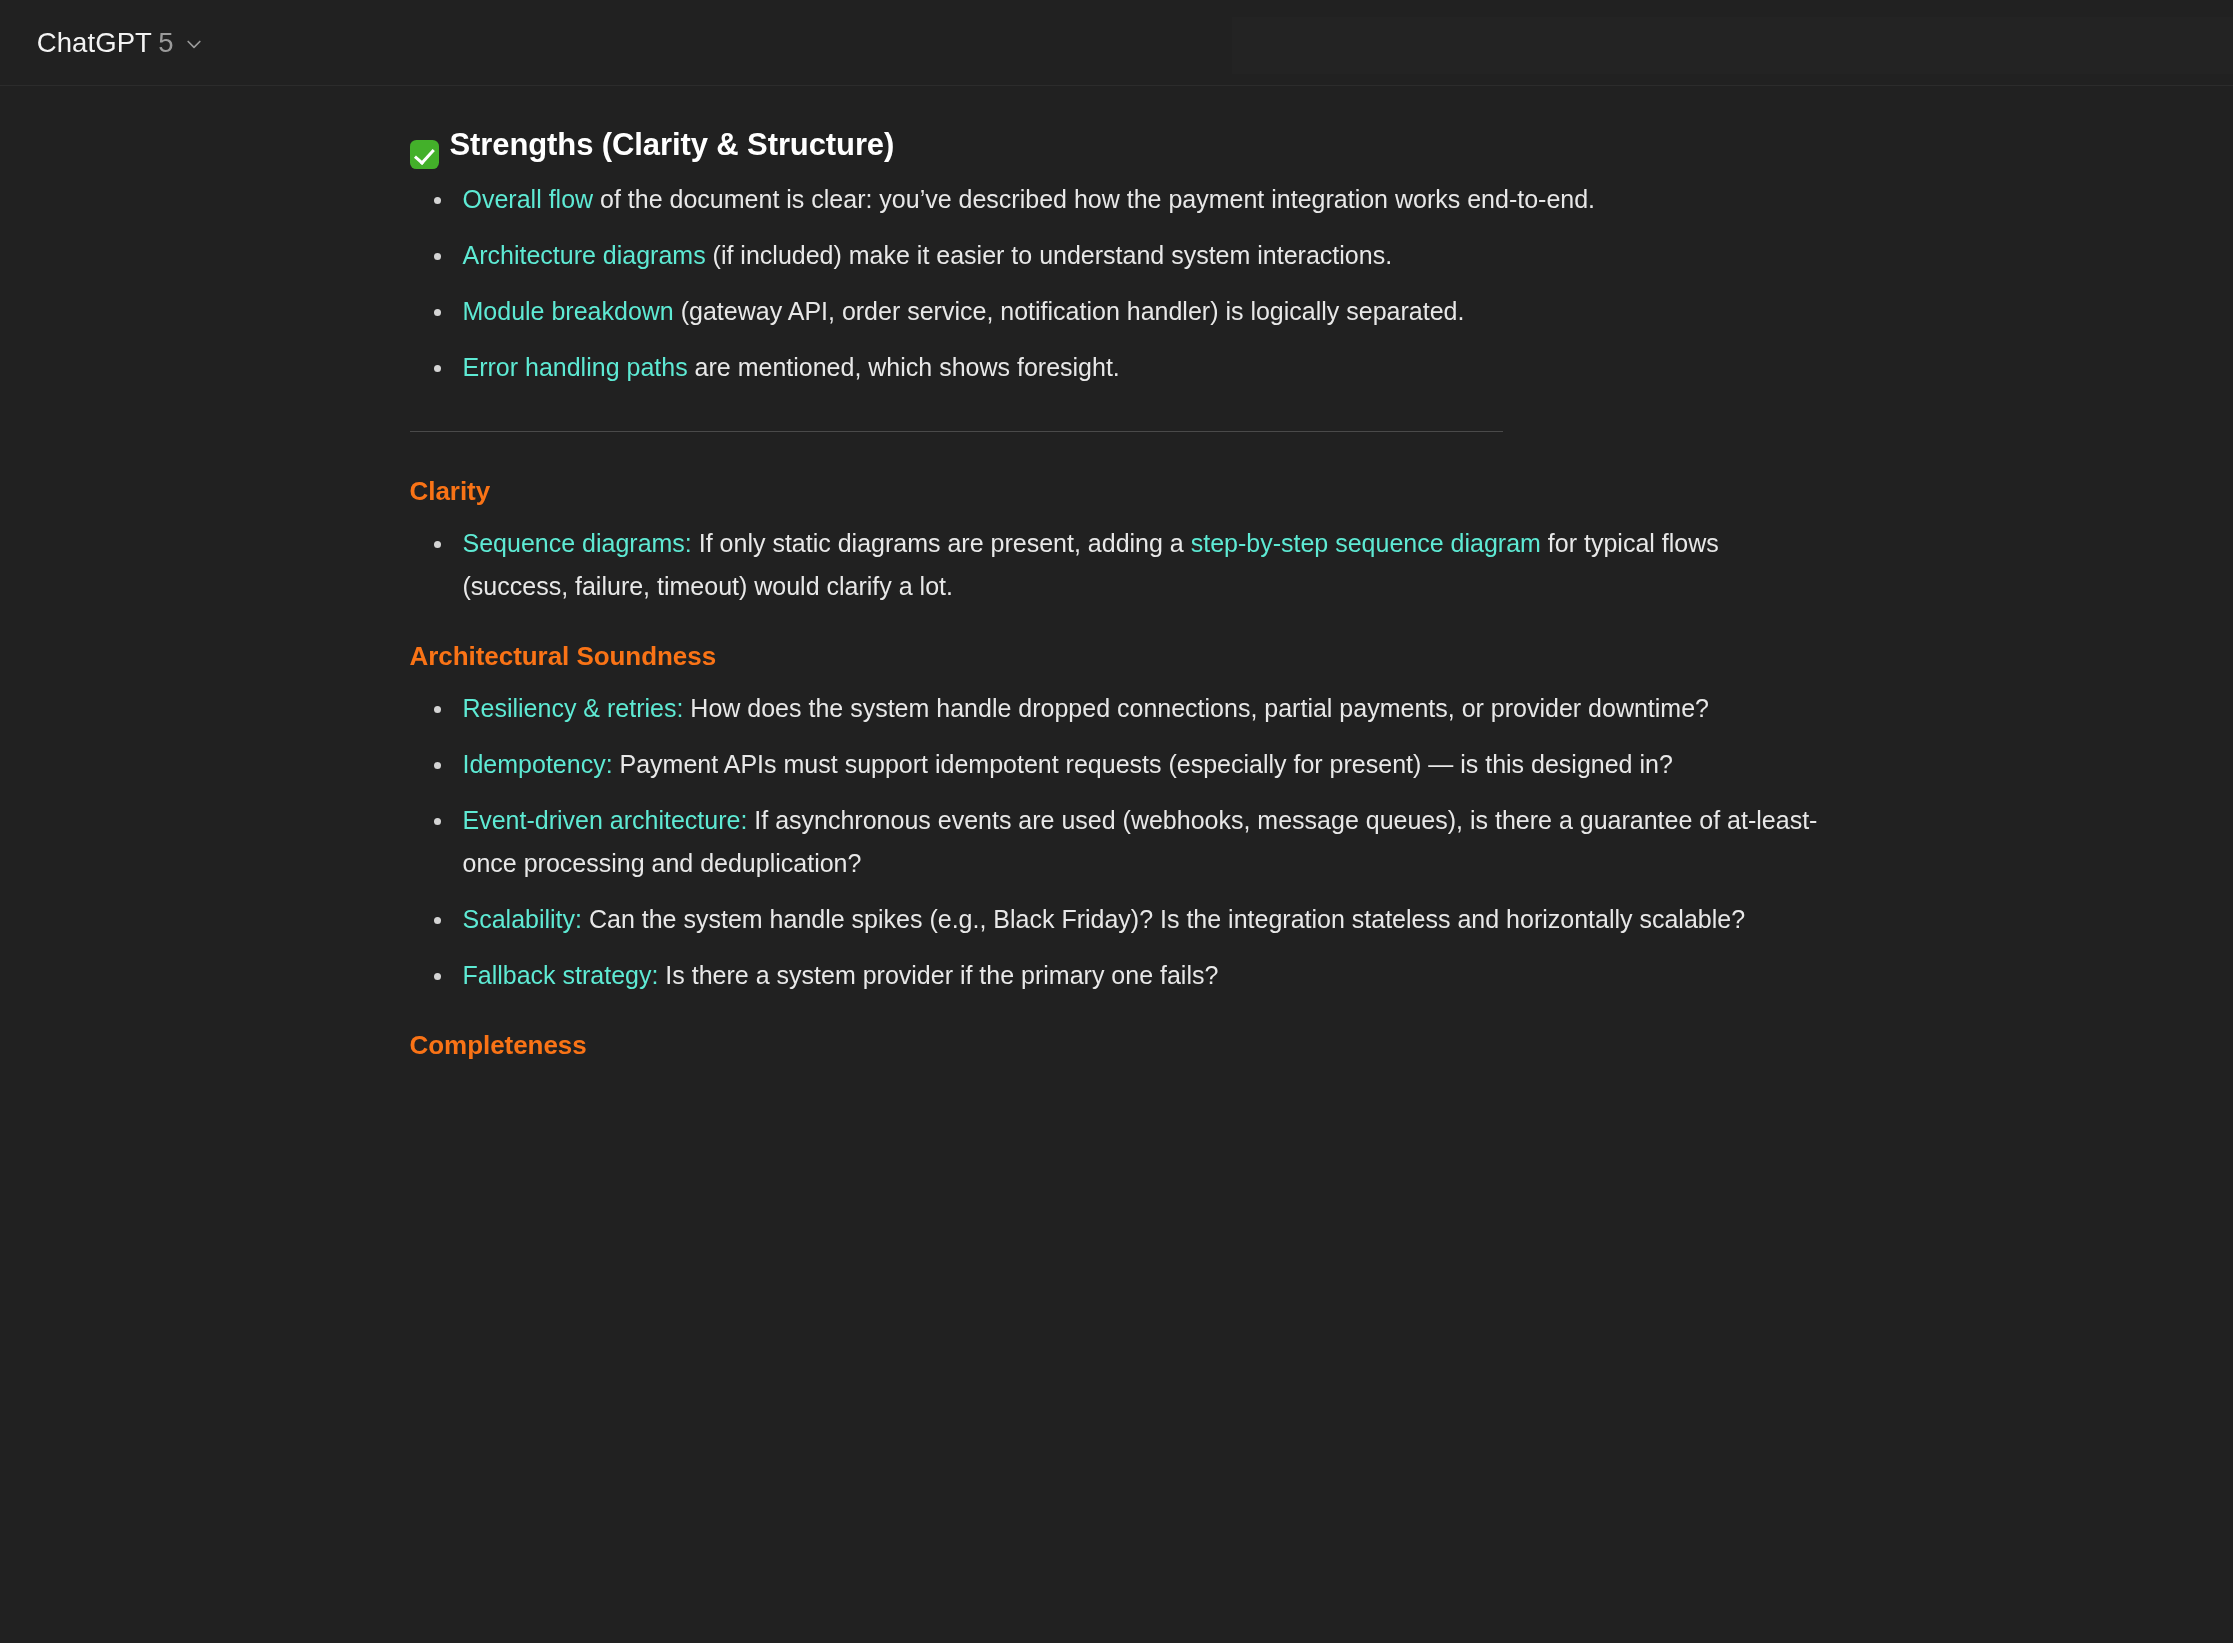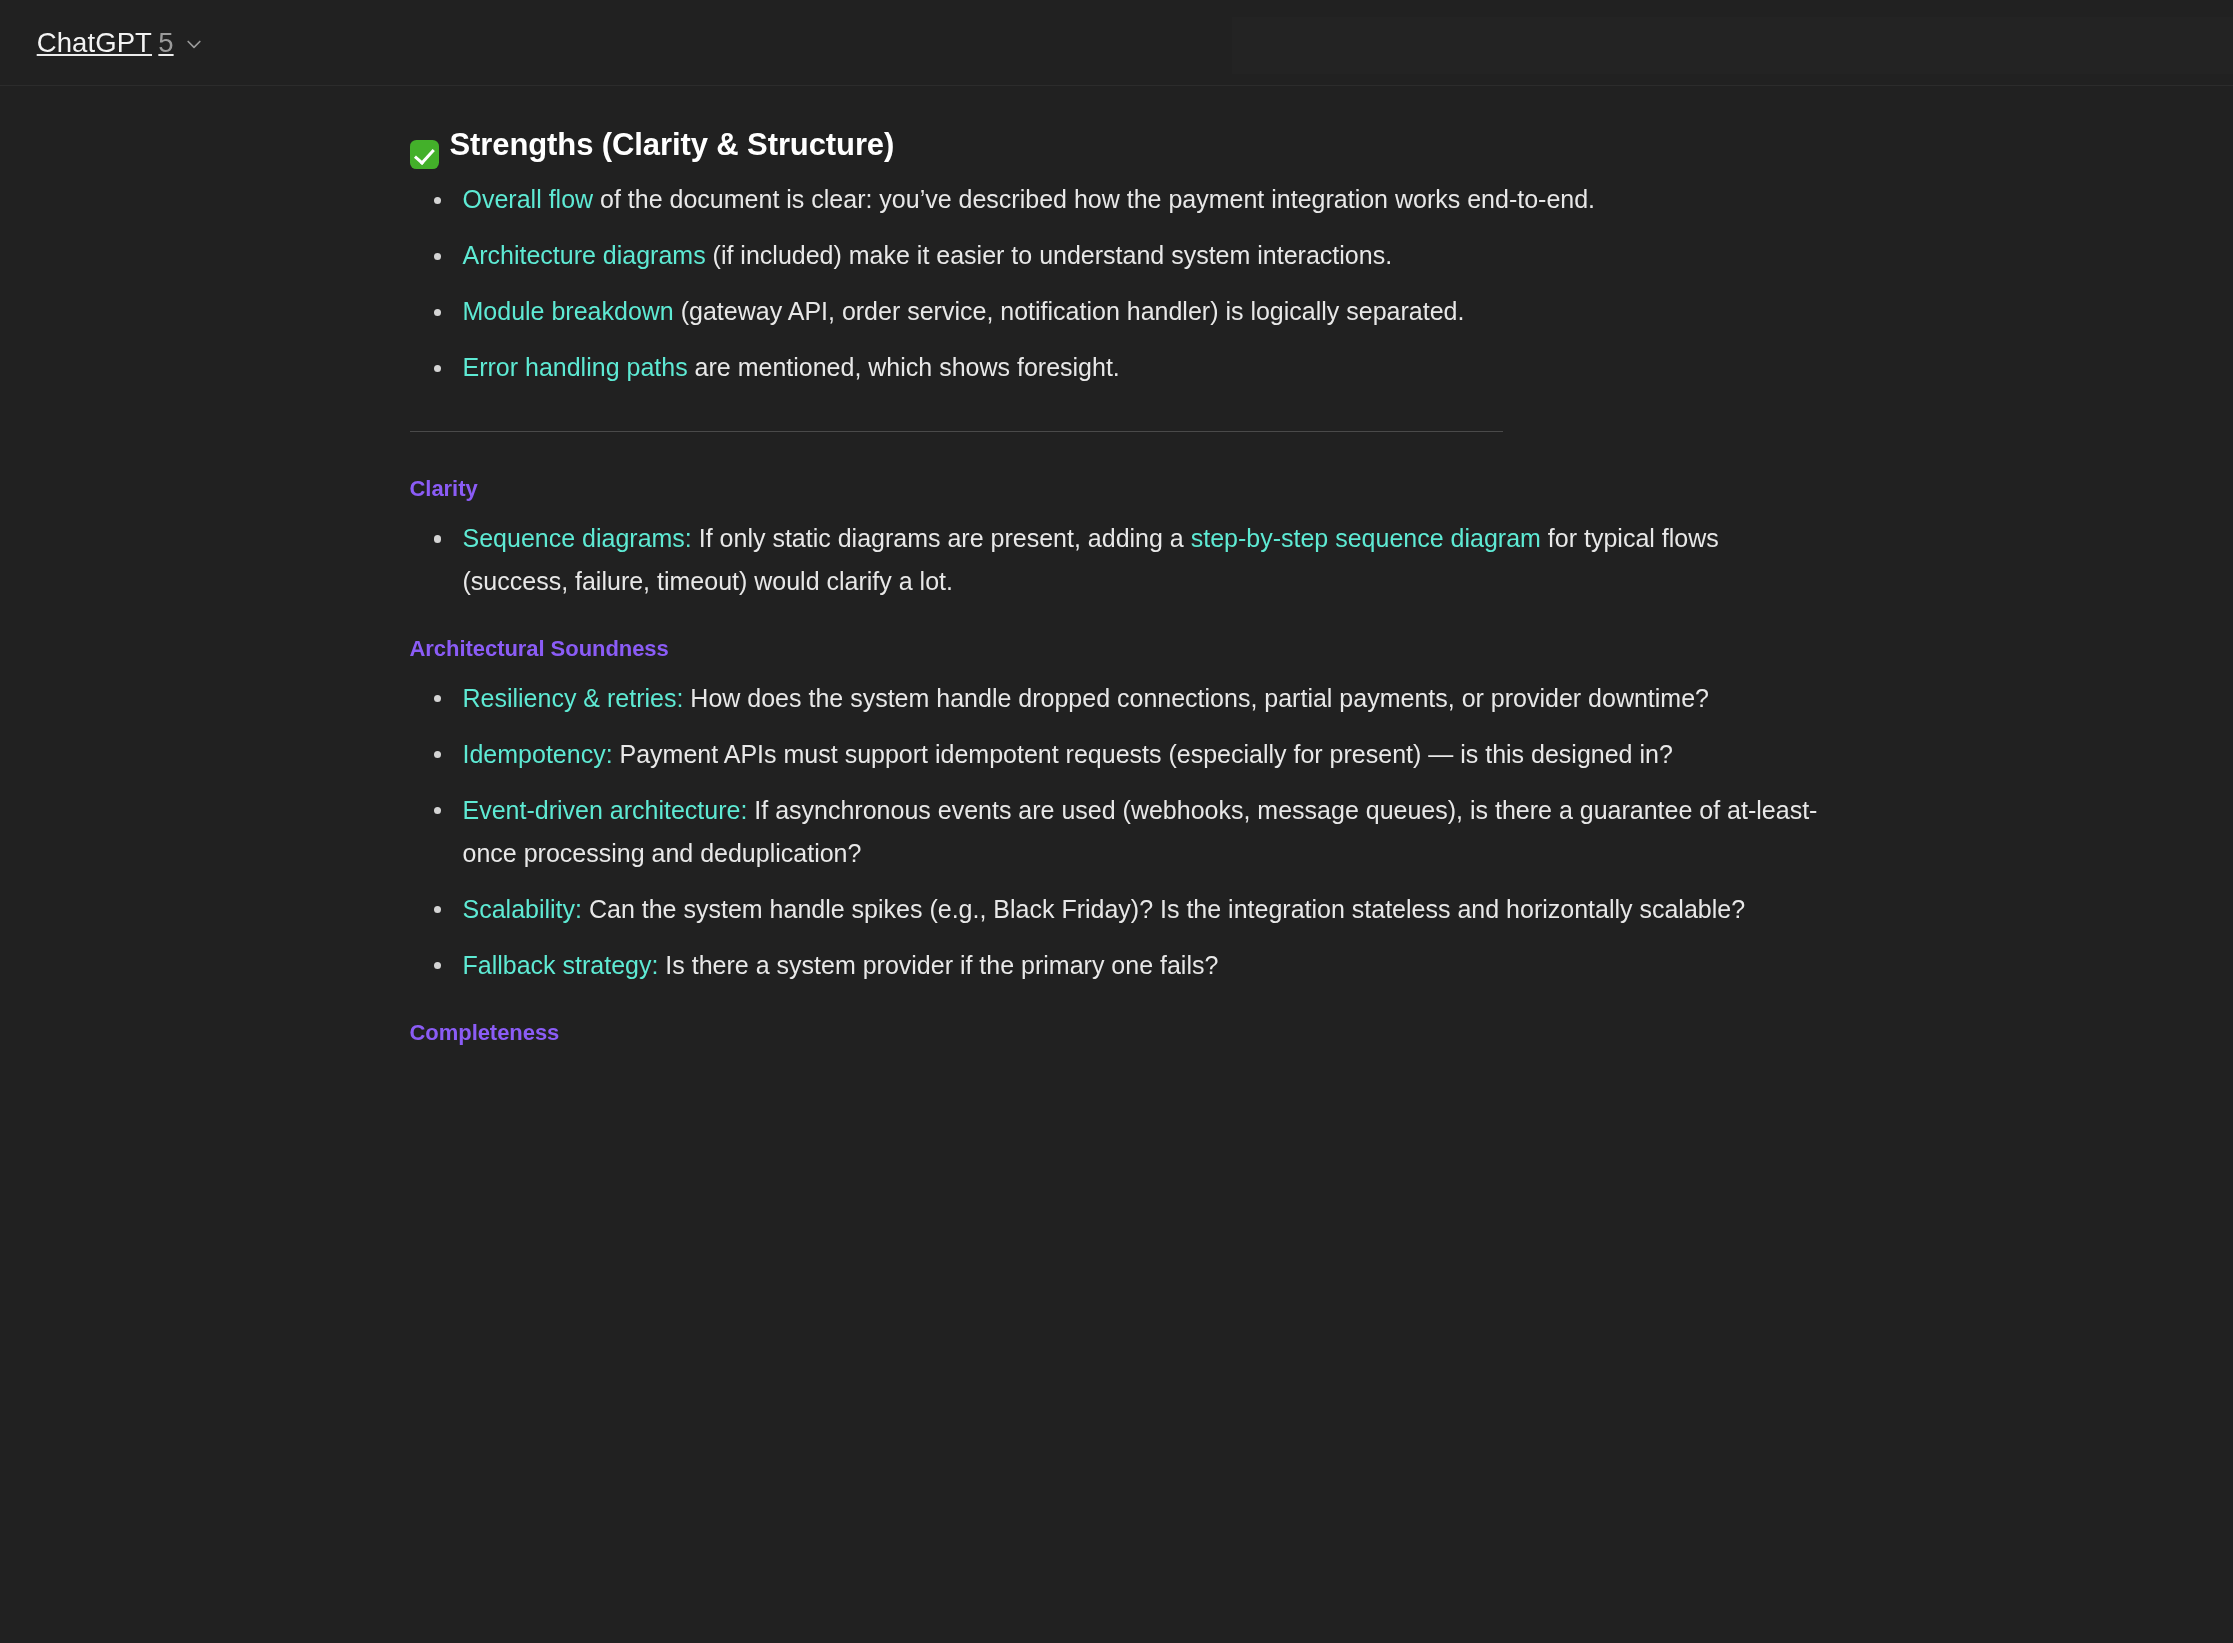--- a/index.html
+++ b/index.html
@@ -19,21 +19,20 @@
   
   .topbar {
     position: relative;
     height: 86px;
     box-sizing: border-box;
     background: #212121;
     border-bottom: 0.9px solid #2c2c2c;
     display: flex;
     align-items: center;
     padding-left: 33px;
-    text-decoration: underline;
   }
   .topbar-right-wash {
     position: absolute;
     top: 16.5px;
     right: 0;
     width: 1001px;
     height: 57px;
     background: #232323;
     pointer-events: none;
   }
@@ -85,25 +84,25 @@
     line-height: 1.3;
     font-weight: 700;
     margin: 0 0 5.5px 0;
     letter-spacing: -0.1px;
     color: #ffffff;
     display: flex;
     align-items: flex-end;
     gap: 11px;
   }
   h3.sub-title {
-    font-size: 22px;
+    font-size: 26px;
     line-height: 1.35;
     font-weight: 700;
     margin: 31px 0 1.8px 0;
-    color: #8b5cf6;
+    color: #f97316;
     letter-spacing: -0.05px;
   }
   
   .emoji-check {
     width: 29px; height: 29px;
     background: #43b02a;
     border-radius: 6.4px;
     display: inline-block;
     position: relative;
     top: 3.7px;

